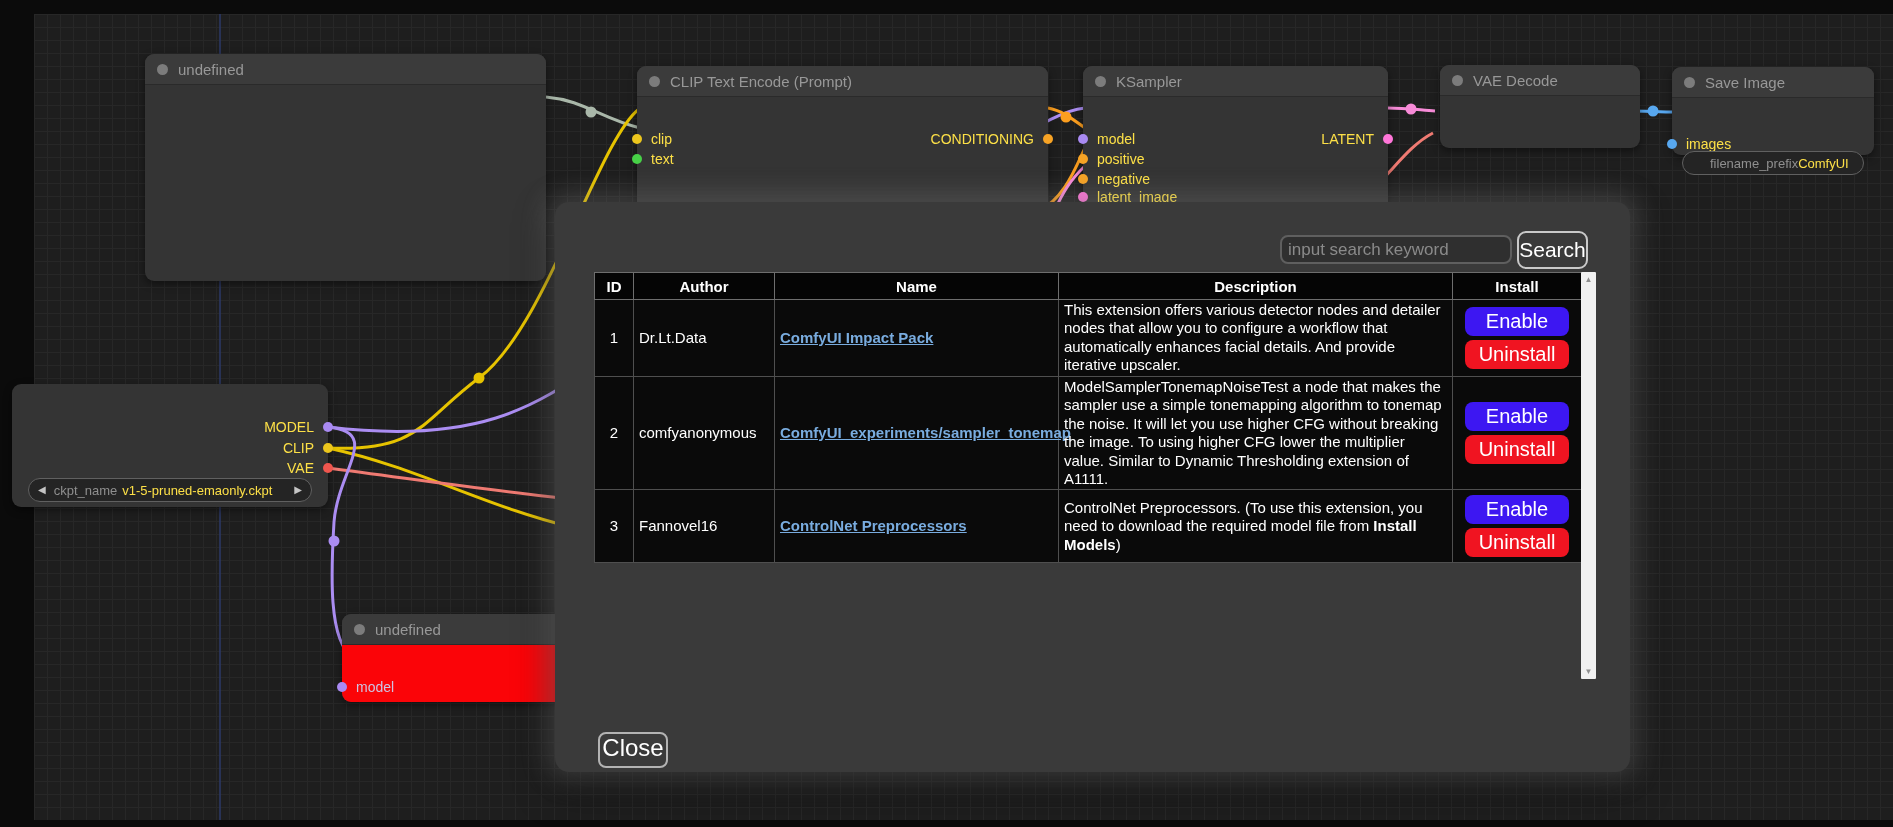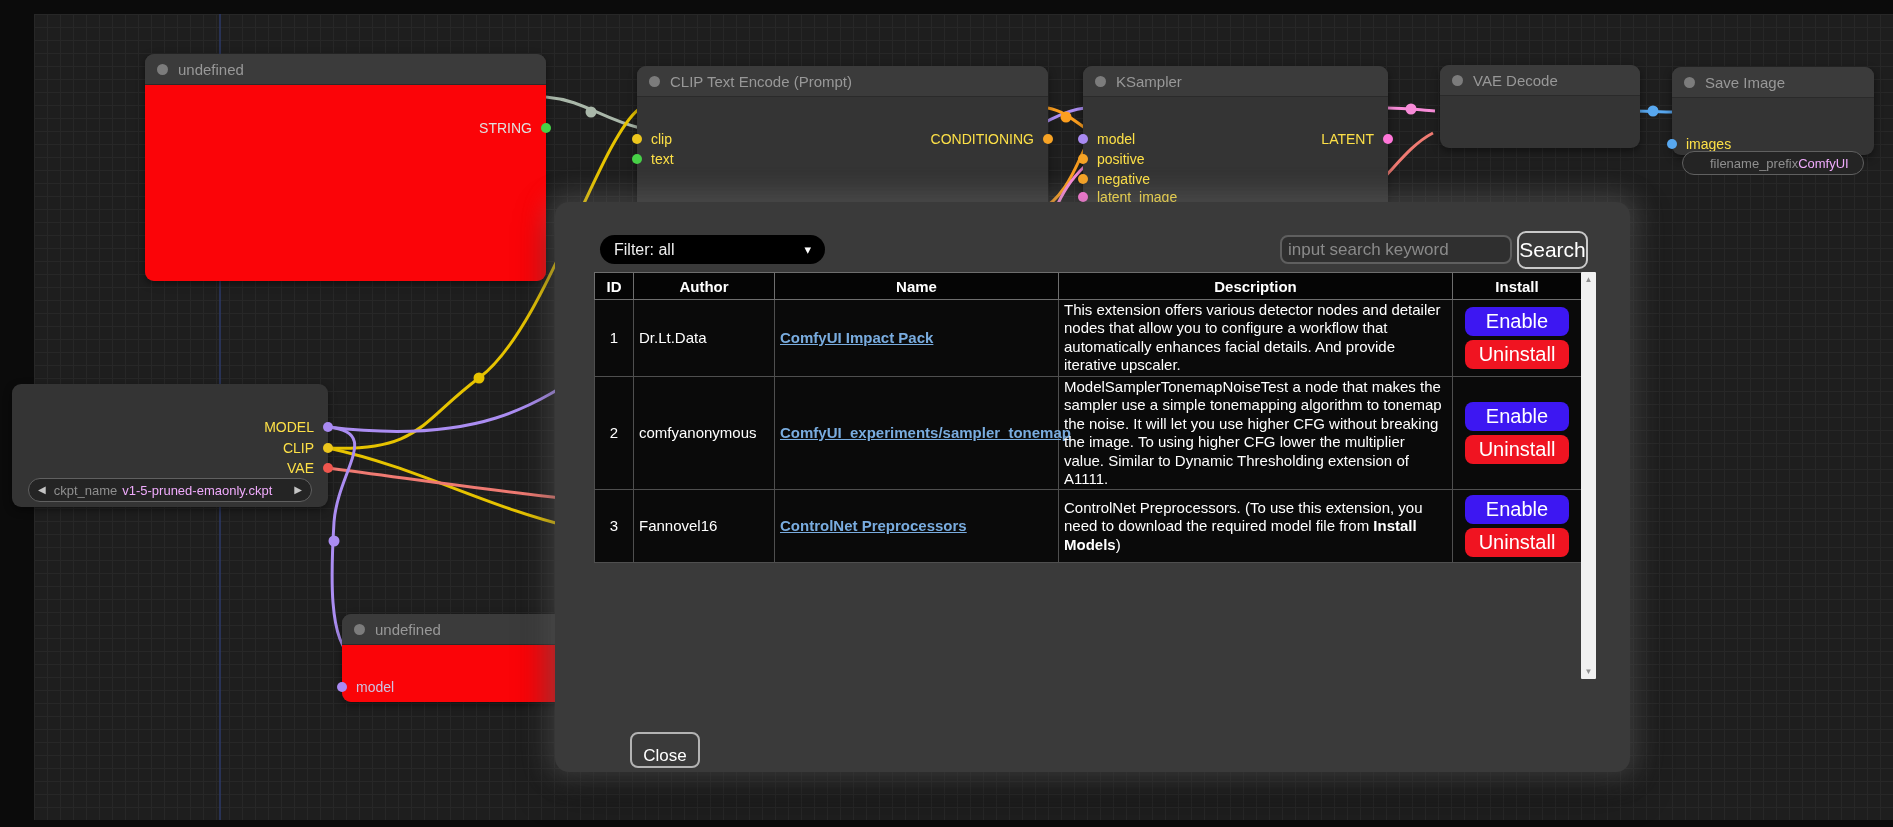--- a/index.html
+++ b/index.html
@@ -31,21 +31,21 @@
   .lavender-label{color:#cfc3e2;}
   .dot.c-model{background:#a98af2;} .dot.c-clip{background:#ecc61d;} .dot.c-vae{background:#ef564e;}
   .dot.c-cond{background:#f7a325;} .dot.c-latent{background:#ff76d9;} .dot.c-image{background:#58a8f0;}
   .dot.c-string{background:#47d147;} .dot.c-text{background:#47d147;}
 
   .widget{position:absolute;height:22px;background:#242424;border:1px solid #606060;border-radius:12px;
     display:flex;align-items:center;padding:0 9px;font-size:13px;}
   .w-arrow{color:#c4c4c4;font-size:10px;line-height:22px;}
   .w-label{color:#8f8f8f;margin-left:8px;}
   .w-label.no-arrow{margin-left:18px;}
-  .w-value{margin-left:auto;color:#f0abfc;padding-right:22px;}
+  .w-value{margin-left:auto;color:#fde047;padding-right:22px;}
   .w-value.no-arrow{padding-right:6px;}
 
   
   #manager-dialog{position:absolute;left:555px;top:202px;width:1075px;height:570px;background:#3a3a3a;
     border-radius:14px;z-index:10;
     box-shadow:0 0 26px 9px rgba(190,190,190,.22),0 14px 38px rgba(0,0,0,.55);}
   #filter-select{position:absolute;left:45px;top:33px;width:197px;height:29px;background:#000;color:#efefef;
     border-radius:15px;font-size:16px;display:flex;align-items:center;padding:0 14px;cursor:pointer;}
   #filter-caret{margin-left:auto;font-size:13px;color:#fff;}
   #search-input{position:absolute;left:725px;top:33px;width:216px;height:25px;background:#2f2f2f;
@@ -63,21 +63,21 @@
   .inst-btn{display:block;width:104px;height:29px;margin:4px auto;border:none;border-radius:8px;color:#fff;
     font-size:20px;font-family:"Liberation Sans",sans-serif;cursor:pointer;line-height:29px;padding:0;text-align:center;}
   .inst-btn.enable{background:var(--enable-bg,#3d17f2);}
   .inst-btn.uninstall{background:var(--uninstall-bg,#f01421);}
 
   #scrollbar{position:absolute;left:987px;top:0;width:15px;height:407px;background:#f1f1f1;border-radius:1px;}
   .sb-arrow{position:absolute;left:0;width:15px;text-align:center;font-size:8px;color:#8f8f8f;}
   .sb-up{top:3px;} .sb-down{bottom:3px;}
 
   #close-button{position:absolute;left:43px;top:530px;width:66px;height:32px;background:#3a3a3a;
-    border:2px solid #b3b3b3;border-radius:8px;color:#fff;font-size:17px;display:flex;align-items:flex-end;justify-content:center;cursor:pointer;margin-left:32px;}
+    border:2px solid #b3b3b3;border-radius:8px;color:#fff;font-size:24px;display:flex;align-items:flex-start;justify-content:center;cursor:pointer;}
 </style>
 </head>
 <body>
 
 <div id="stage">
 
   <div id="canvas-grid"></div>
   <div id="axis-line"></div>
 
   <svg id="wires" width="1893" height="827" viewBox="0 0 1893 827">
@@ -110,26 +110,20 @@
     <circle cx="1411" cy="109" r="5.5" fill="#f88bd8"></circle>
 
     <path d="M1630,111 C 1645,111 1660,112 1676,112" stroke="#58a8f0" stroke-width="3" fill="none"></path>
     <circle cx="1653" cy="111" r="5.5" fill="#58a8f0"></circle>
   </svg>
 
   <div class="node red-body" style="left:145px;top:54px;width:401px;height:227px;">
     <div class="node-header">
       <span class="title-dot"></span>
       <span class="node-title">undefined</span>
-    </div>
-    <div class="node-body">
-      <div class="slot out light-label" style="top:38px;">
-        <span>STRING</span>
-        <span class="dot c-string"></span>
-      </div>
     </div>
   </div>
 
   <div class="node" style="left:637px;top:66px;width:411px;height:160px;">
     <div class="node-header">
       <span class="title-dot"></span>
       <span class="node-title">CLIP Text Encode (Prompt)</span>
     </div>
     <div class="node-body">
       <div class="slot in" style="top:37px;">
@@ -237,24 +231,20 @@
     <div class="node-body">
       <div class="slot in lavender-label" style="top:37px;">
         <span class="dot c-model"></span>
         <span>model</span>
       </div>
     </div>
   </div>
 
   <div id="manager-dialog">
 
-    <div id="filter-select">
-      <span>Filter: all</span>
-      <span id="filter-caret">▾</span>
-    </div>
 
     <input id="search-input" type="text" placeholder="input search keyword" style="">
 
     <div id="search-button">
       <span>Search</span>
     </div>
 
     <div id="table-wrap">
       <table id="ext-table">
         <colgroup>

